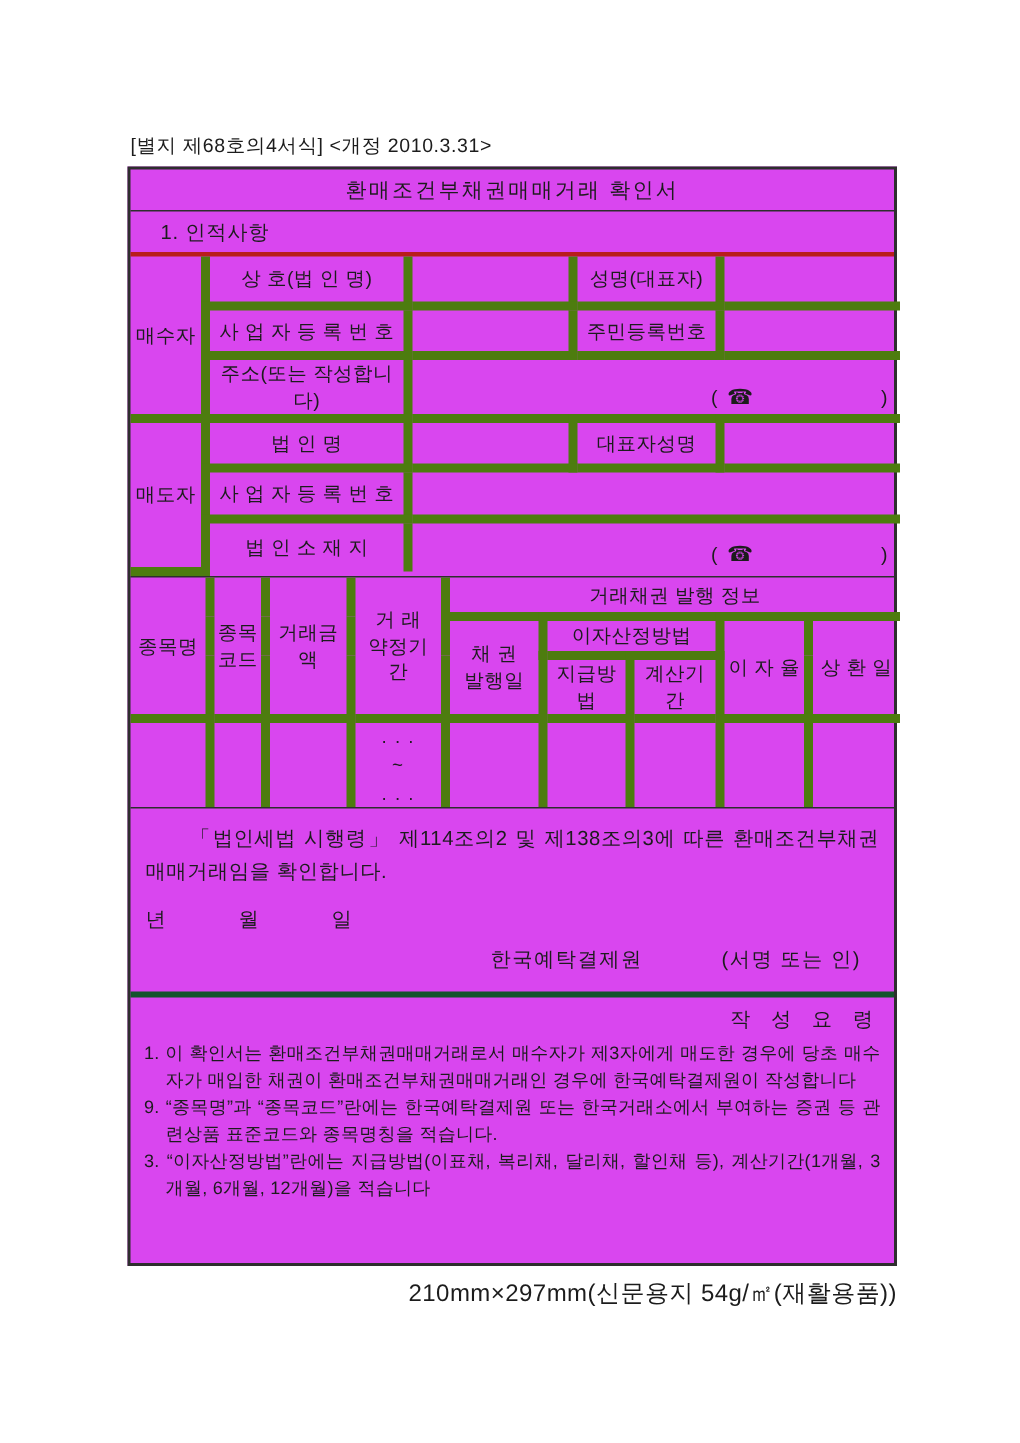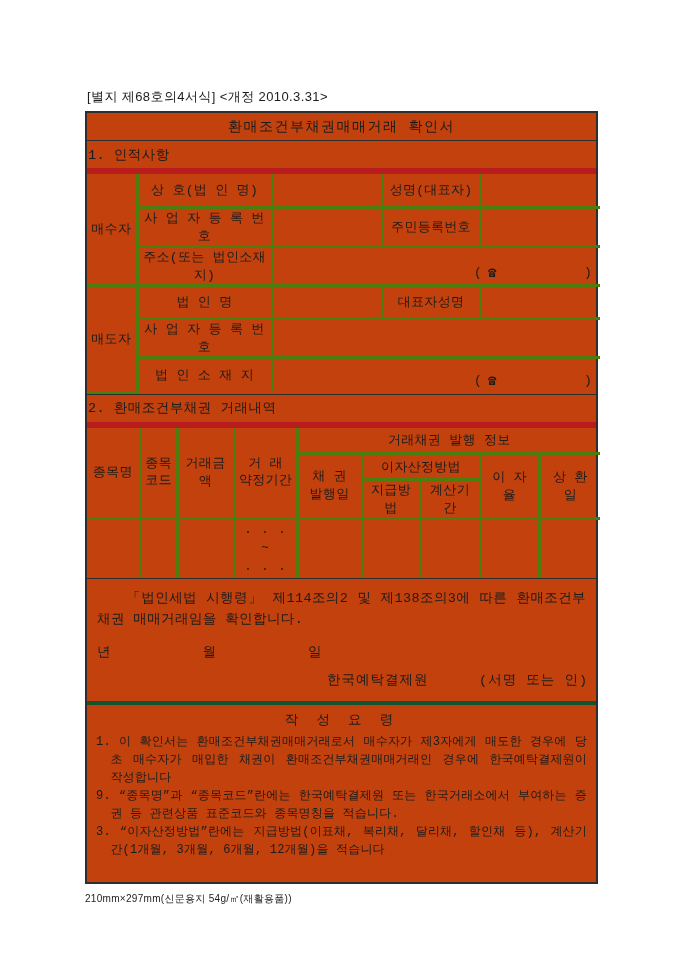--- a/index.html
+++ b/index.html
@@ -4,37 +4,37 @@
 <style>
   html,body { margin:0; padding:0; }
   body {
     width:680px; height:962px; background:#ffffff; color:#1c1c1c;
     font-family:"Liberation Sans","DejaVu Sans",sans-serif;
     -webkit-font-smoothing:antialiased;
   }
   .page { position:relative; width:513px; margin:88px 0 0 85px; }
   .top-note { font-size:13px; letter-spacing:0.4px; margin:0 0 5px 2px; }
 
-  .form-box { width:513px; border:2px solid #2e2e2e; box-sizing:border-box; background:#c2410c;font-family:Liberation Mono, monospace; }
+  .form-box { width:513px; border:2px solid #2e2e2e; box-sizing:border-box; background:#d946ef; }
 
   .title-row {
     height:27px; border-bottom:1px solid #2e2e2e;
     display:flex; align-items:center; justify-content:center;
     font-size:14px; letter-spacing:1.5px;
   }
   .sec-heading {
-    height:27px; border-bottom:6px solid #b91c1c;
-    display:flex; align-items:center; padding-left:1px;
+    height:27px; border-bottom:3px solid #b91c1c;
+    display:flex; align-items:center; padding-left:20px;
     font-size:13.5px; letter-spacing:0.5px;
   }
 
   table { border-collapse:collapse; width:100%; table-layout:fixed; }
   .tbl-wrap { border-bottom:1px solid #2e2e2e; }
   td, th {
-    border:3px solid #4d7c0f; padding:0 2px; font-size:13px; font-weight:normal;
+    border:6px solid #4d7c0f; padding:0 2px; font-size:13px; font-weight:normal;
     text-align:center; vertical-align:middle; letter-spacing:0.3px;
     overflow:hidden;
   }
   .bl0 { border-left:none; } .br0 { border-right:none; }
   .bt0 { border-top:none; } .bb0 { border-bottom:none; }
   .h26 { height:26px; } .h33 { height:33px; } .h34 { height:34px; }
   .h35 { height:35px; } .h38 { height:38px; } .h59 { height:59px; }
   .pre { white-space:pre-line; line-height:1.35; }
 
   .phone-cell { vertical-align:bottom; }
@@ -52,36 +52,36 @@
     padding:9px 10px 0 10px; position:relative;
   }
   .statement-body {
     margin:0; font-size:13.5px; line-height:1.58; text-align:justify;
     text-indent:2.2em; letter-spacing:0.4px;
   }
   .date-line {
     margin-top:13px; white-space:pre;
     font-size:13.5px; letter-spacing:1px;
   }
-  .sign-line { position:absolute; left:0; right:0; bottom:12px; height:18px; font-size:13.5px; }
+  .sign-line { position:absolute; left:0; right:14px; bottom:12px; height:18px; font-size:13.5px; }
   .sign-line .org { position:absolute; left:240px; letter-spacing:1px; }
   .sign-line .sig { position:absolute; right:8px; letter-spacing:1px; }
 
   .instructions { height:177px; box-sizing:border-box; padding:5px 9px 0 9px; }
   .instr-heading {
-    text-align:center; font-size:13.5px; letter-spacing:5px; margin:1px 0 4px 0;
+    text-align:right; font-size:13.5px; letter-spacing:5px; margin:1px 0 4px 0;
   }
   .instr-item {
     margin:0; font-size:12px; line-height:1.5; text-align:justify;
     padding-left:1.2em; text-indent:-1.2em; letter-spacing:0.2px;
   }
 
   .footer-note {
-    width:513px; margin-top:8px; text-align:left;
-    font-size:10px; letter-spacing:0.3px;
+    width:513px; margin-top:8px; text-align:right;
+    font-size:16px; letter-spacing:0.3px;
   }
 </style>
 </head>
 <body>
 
 <div class="page">
 
   <div class="top-note">[별지 제68호의4서식] &lt;개정 2010.3.31&gt;</div>
 
   <div class="form-box">
@@ -107,21 +107,21 @@
           <td class="bt0">성명(대표자)</td>
           <td class="bt0 br0"></td>
         </tr>
         <tr class="h33">
           <td>사 업 자 등 록 번 호</td>
           <td></td>
           <td>주민등록번호</td>
           <td class="br0"></td>
         </tr>
         <tr class="h38">
-          <td>주소(또는 법인소재지)</td>
+          <td>주소(또는 작성합니다)</td>
           <td class="br0 phone-cell" colspan="3">
             <div class="phone-wrap">
               <span>(</span>
               <span class="ph">☎</span>
               <span class="sp"></span>
               <span>)</span>
             </div>
           </td>
         </tr>
         <tr class="h33">
@@ -143,21 +143,20 @@
               <span class="ph">☎</span>
               <span class="sp"></span>
               <span>)</span>
             </div>
           </td>
         </tr>
       </tbody>
         </table>
     </div>
 
-    <div class="sec-heading">2. 환매조건부채권 거래내역</div>
 
     <div class="tbl-wrap">
       <table>
         <colgroup>
           <col style="width:53px">
             <col style="width:37px">
             <col style="width:57px">
           <col style="width:63px">
             <col style="width:65px">
             <col style="width:58px">

